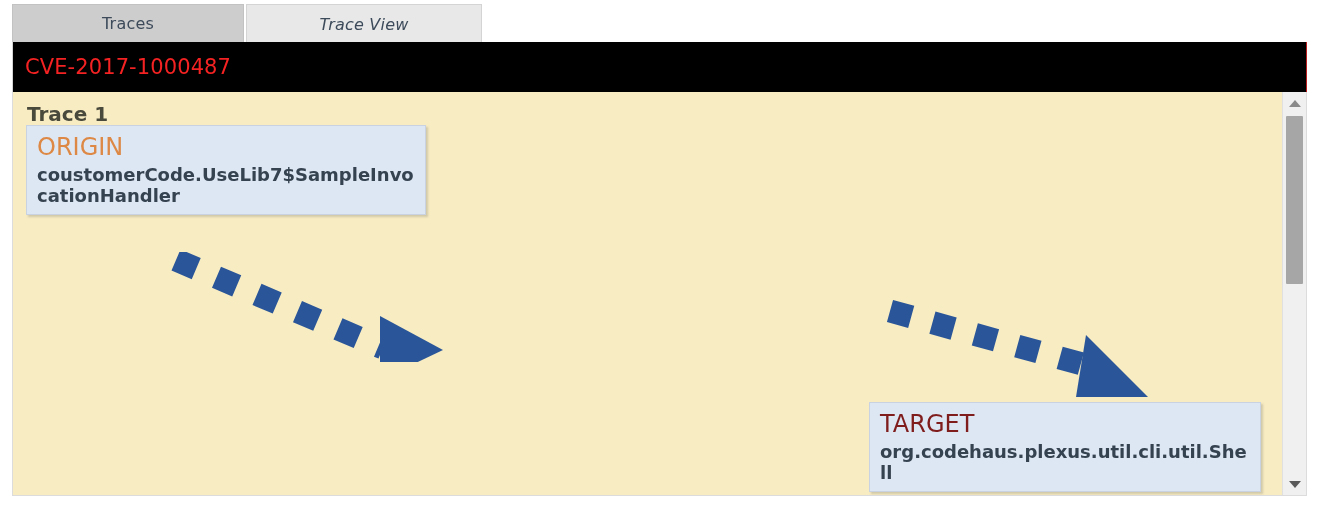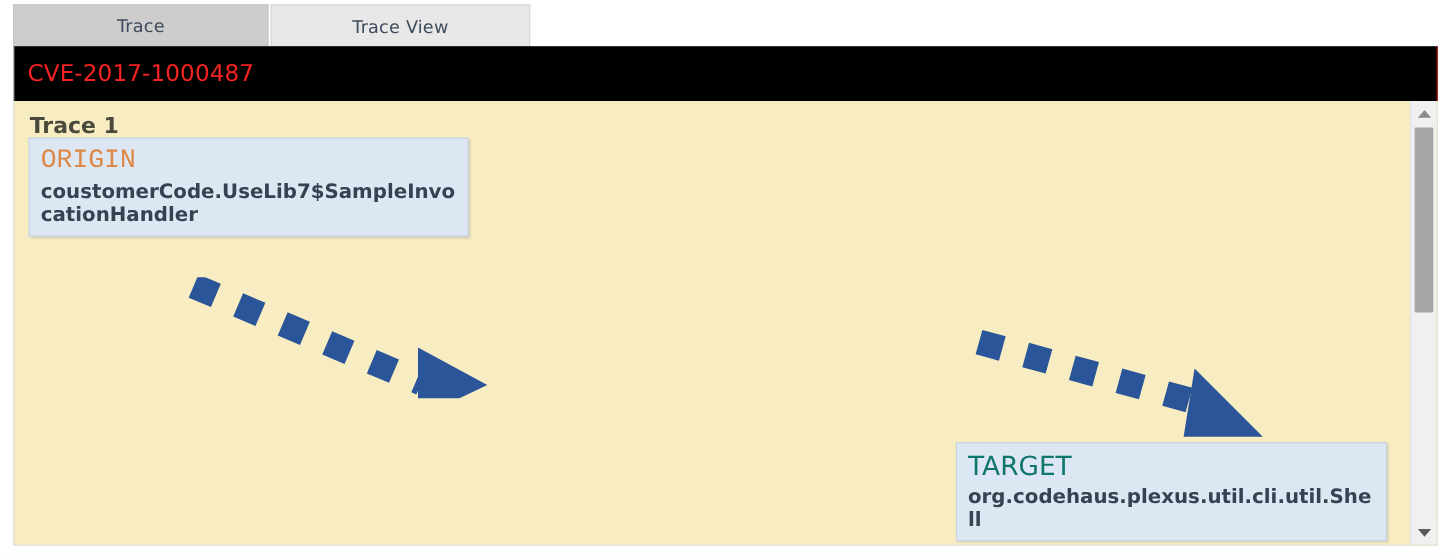--- a/index.html
+++ b/index.html
@@ -50,20 +50,21 @@
     width: 232px;
     background: #cdcdcd;
     border-color: #c2c2c2;
   }
   .tab-active {
     left: 246px;
     width: 236px;
     background: #e8e8e8;
     border-color: #d4d4d4;
     height: 39px;
+    font-style: italic;
   }
 
   
   .cve-strip {
     position: absolute;
     left: 12px;
     top: 42px;
     width: 1295px;
     height: 50px;
     box-sizing: border-box;
@@ -121,22 +122,22 @@
     border: 1px solid #c8d2e0;
     box-shadow: 2px 2px 2px rgba(120,120,110,0.30);
     padding: 6px 10px 8px 10px;
   }
   .node-title {
     font-size: 24px;
     line-height: 30px;
     margin-bottom: 2px;
     white-space: nowrap;
   }
-  .node-title.origin { color: #dd8844; font-family: Liberation Mono, monospace; }
-  .node-title.target { color: #0f766e; }
+  .node-title.origin { color: #dd8844; }
+  .node-title.target { color: #7f1d1d; }
   .node-title.path {
     color: #1b1b1b;
     text-decoration: underline;
     text-underline-offset: 3px;
   }
   .node-body {
     font-size: 18px;
     line-height: 21px;
     color: #35424f;
     font-weight: bold;
@@ -196,21 +197,21 @@
     border-radius: 1px;
   }
 </style>
 </head>
 <body>
 
 <div class="app">
 
   <div class="tab-bar">
     <div class="tab tab-inactive">
-      <span>Trace</span>
+      <span>Traces</span>
     </div>
     <div class="tab tab-active">
       <span>Trace View</span>
     </div>
   </div>
 
   <div class="cve-strip">
     <span class="cve-label">CVE-2017-1000487</span>
   </div>
 

